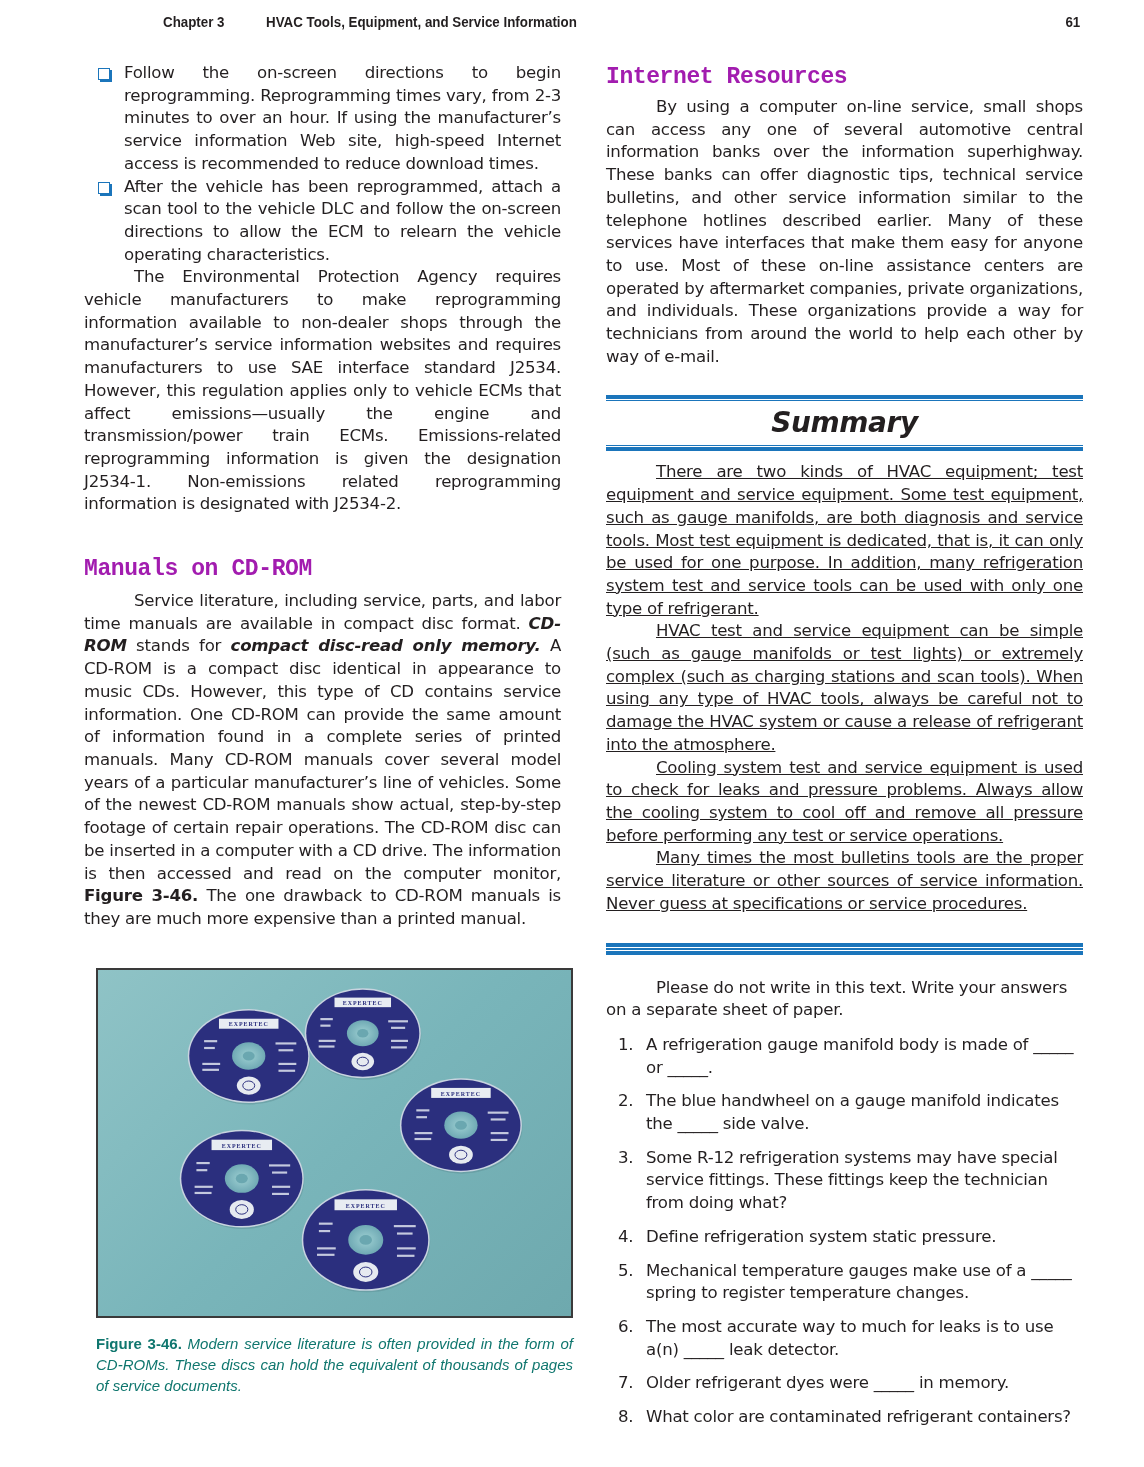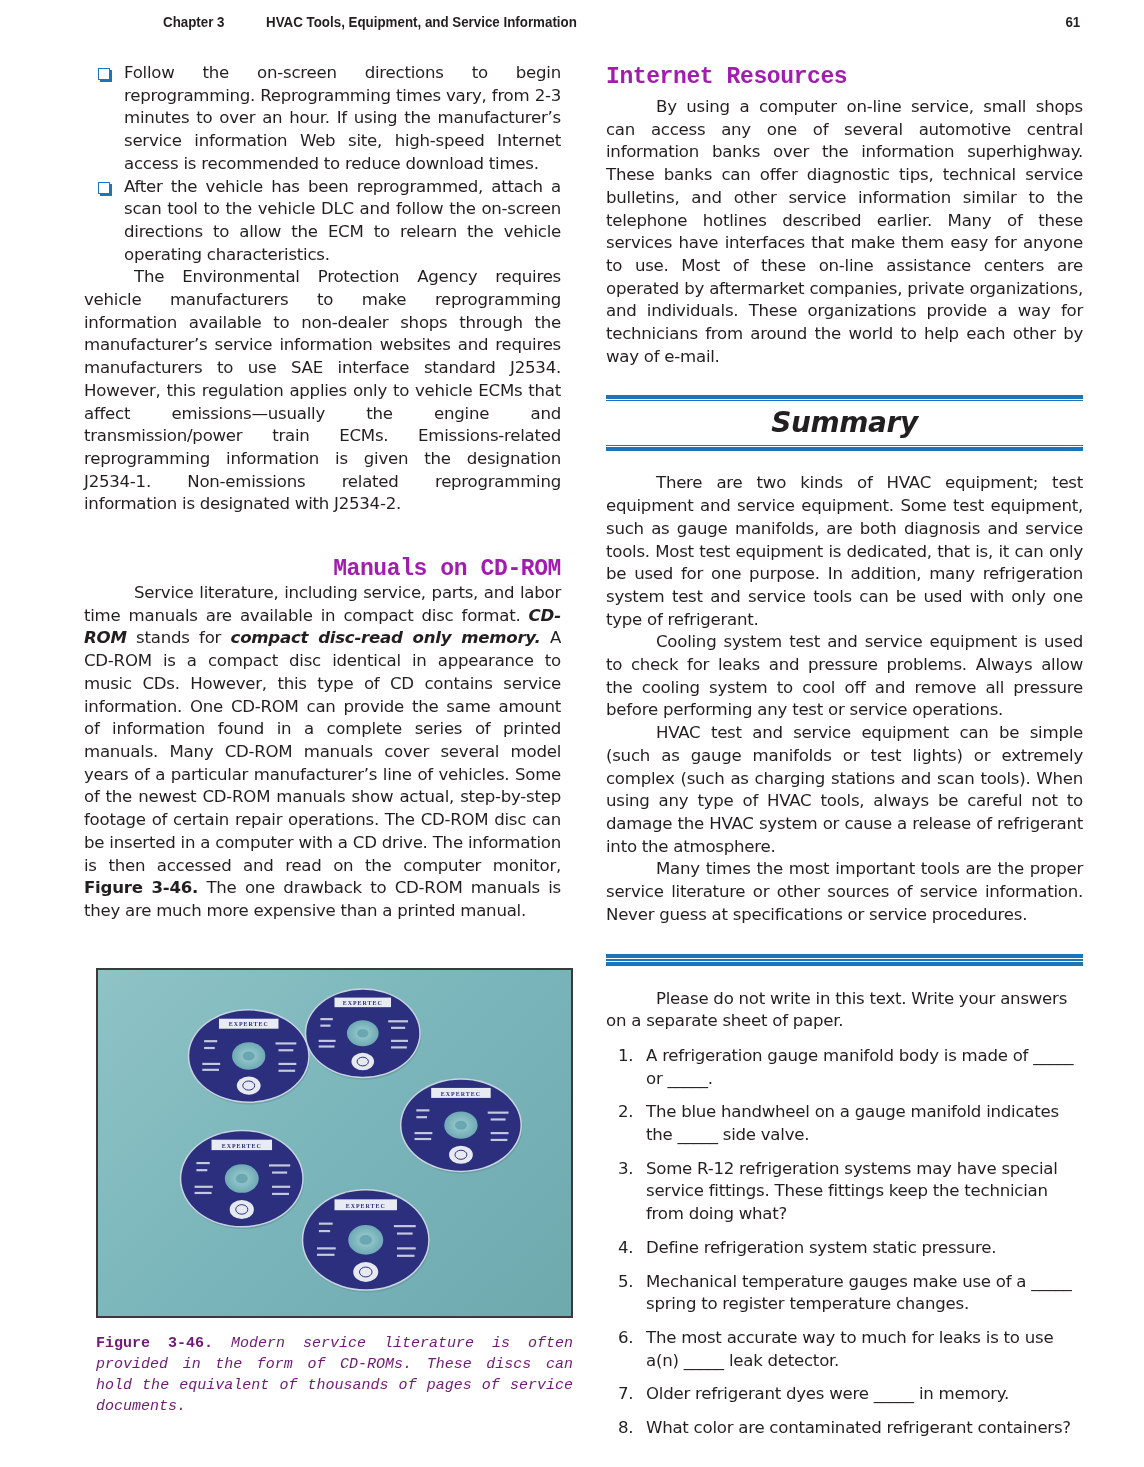--- a/index.html
+++ b/index.html
@@ -27,22 +27,22 @@
   h2.side { font-family: Liberation Mono, monospace; font-weight: bold; font-size: 23px; margin: 0; letter-spacing: -0.4px; color: #a21caf; }
 
   .rule-head { position: relative; width: 477px; font-style: italic; }
   .rule-head .bar { height: 6px; border-top: 4px solid #1b75bb; border-bottom: 1.5px solid #1b75bb; box-sizing: border-box; position: relative; }
   .rule-head .bar.bottom { border-top: 1.5px solid #1b75bb; border-bottom: 4px solid #1b75bb; }
   .rule-head h2 { font-weight: bold; font-size: 28px; text-align: center; margin: 0; letter-spacing: -0.4px; line-height: 44px; }
 
   .figure { position: absolute; left: 96px; top: 968px; width: 477px; height: 350px; box-sizing: border-box;
             border: 2px solid #3a3a3a; background: linear-gradient(135deg, #8fc3c6 0%, #79b5ba 50%, #6ea9ae 100%); overflow: hidden; }
   .figure svg { width: 100%; height: 100%; display: block; }
-  .caption { position: absolute; left: 96px; top: 1333px; width: 477px; font-family: Liberation Mono, monospace;
-             font-size: 15px; line-height: 21px; text-align: justify; color: #701a75; }
+  .caption { position: absolute; left: 96px; top: 1333px; width: 477px; font-family: Liberation Sans, sans-serif;
+             font-size: 15px; line-height: 21px; text-align: justify; color: #0f766e; }
   .caption b { font-style: normal; }
   .caption i { font-style: italic; }
 
   .questions { list-style: none; margin: 0; padding: 0; }
   .questions li { position: relative; padding-left: 40px; text-align: left; margin-bottom: 11px; }
   .questions li .num { position: absolute; left: 12px; }
 </style>
 </head>
 <body>
 
@@ -58,21 +58,21 @@
       <span class="box"></span>
       <span>Follow the on-screen directions to begin reprogramming. Reprogramming times vary, from 2-3 minutes to over an hour. If using the manufacturer’s service information Web site, high-speed Internet access is recommended to reduce download times.</span>
     </li>
     <li>
       <span class="box"></span>
       <span>After the vehicle has been reprogrammed, attach a scan tool to the vehicle DLC and follow the on-screen directions to allow the ECM to relearn the vehicle operating characteristics.</span>
     </li>
   </ul>
   <p class="indent">The Environmental Protection Agency requires vehicle manufacturers to make reprogramming information available to non-dealer shops through the manufacturer’s service information websites and requires manufacturers to use SAE interface standard J2534. However, this regulation applies only to vehicle ECMs that affect emissions—usually the engine and transmission/power train ECMs. Emissions-related reprogramming information is given the designation J2534-1. Non-emissions related reprogramming information is designated with J2534-2.</p>
 
-  <h2 class="side" style="margin-top:40px;margin-bottom:0;text-align:right;">Manuals on CD-ROM</h2>
+  <h2 class="side" style="margin-top:40px;margin-bottom:8px;">Manuals on CD-ROM</h2>
   <p class="indent"><span>Service literature, including service, parts, and labor time manuals are available in compact disc format. </span><b><i>CD-ROM</i></b><span> stands for </span><b><i>compact disc-read only memory.</i></b><span> A CD-ROM is a compact disc identical in appearance to music CDs. However, this type of CD contains service information. One CD-ROM can provide the same amount of information found in a complete series of printed manuals. Many CD-ROM manuals cover several model years of a particular manufacturer’s line of vehicles. Some of the newest CD-ROM manuals show actual, step-by-step footage of certain repair operations. The CD-ROM disc can be inserted in a computer with a CD drive. The information is then accessed and read on the computer monitor, </span><b>Figure 3-46.</b><span> The one drawback to CD-ROM manuals is they are much more expensive than a printed manual.</span></p>
 </div>
 
 <div class="figure">
   <svg viewBox="0 0 477 350" preserveAspectRatio="none">
     <defs>
       <radialGradient id="hub" cx="50%" cy="50%" r="50%">
         <stop offset="0%" stop-color="#9fd1d3"></stop>
         <stop offset="100%" stop-color="#6fa9b4"></stop>
       </radialGradient>
@@ -183,25 +183,25 @@
 
 <div class="col col-right">
   <h2 class="side" style="margin-top:2px;margin-bottom:6px;">Internet Resources</h2>
   <p class="indent">By using a computer on-line service, small shops can access any one of several automotive central information banks over the information superhighway. These banks can offer diagnostic tips, technical service bulletins, and other service information similar to the telephone hotlines described earlier. Many of these services have interfaces that make them easy for anyone to use. Most of these on-line assistance centers are operated by aftermarket companies, private organizations, and individuals. These organizations provide a way for technicians from around the world to help each other by way of e-mail.</p>
 
   <div class="rule-head" style="margin-top:27px;">
     <div class="bar"></div>
     <h2>Summary</h2>
     <div class="bar bottom"></div>
   </div>
-  <div style="margin-top:21px;">
+  <div style="margin-top:10px;text-decoration:underline;">
     <p class="indent">There are two kinds of HVAC equipment; test equipment and service equipment. Some test equipment, such as gauge manifolds, are both diagnosis and service tools. Most test equipment is dedicated, that is, it can only be used for one purpose. In addition, many refrigeration system test and service tools can be used with only one type of refrigerant.</p>
+    <p class="indent">HVAC test and service equipment can be simple (such as gauge manifolds or test lights) or extremely complex (such as charging stations and scan tools). When using any type of HVAC tools, always be careful not to damage the HVAC system or cause a release of refrigerant into the atmosphere.</p>
     <p class="indent">Cooling system test and service equipment is used to check for leaks and pressure problems. Always allow the cooling system to cool off and remove all pressure before performing any test or service operations.</p>
-    <p class="indent">HVAC test and service equipment can be simple (such as gauge manifolds or test lights) or extremely complex (such as charging stations and scan tools). When using any type of HVAC tools, always be careful not to damage the HVAC system or cause a release of refrigerant into the atmosphere.</p>
-    <p class="indent">Many times the most important tools are the proper service literature or other sources of service information. Never guess at specifications or service procedures.</p>
+    <p class="indent">Many times the most bulletins tools are the proper service literature or other sources of service information. Never guess at specifications or service procedures.</p>
   </div>
 
   <div class="rule-head" style="margin-top:27px;">
     <div class="bar"></div>
     <div class="bar bottom"></div>
   </div>
   <p class="indent" style="margin-top:22px;text-align:left;margin-bottom:12px;">Please do not write in this text. Write your answers on a separate sheet of paper.</p>
   <ol class="questions" id="qlist">
       <li><span class="num">1.</span><span>A refrigeration gauge manifold body is made of _____ or _____.</span></li>
       <li><span class="num">2.</span><span>The blue handwheel on a gauge manifold indicates the _____ side valve.</span></li>

